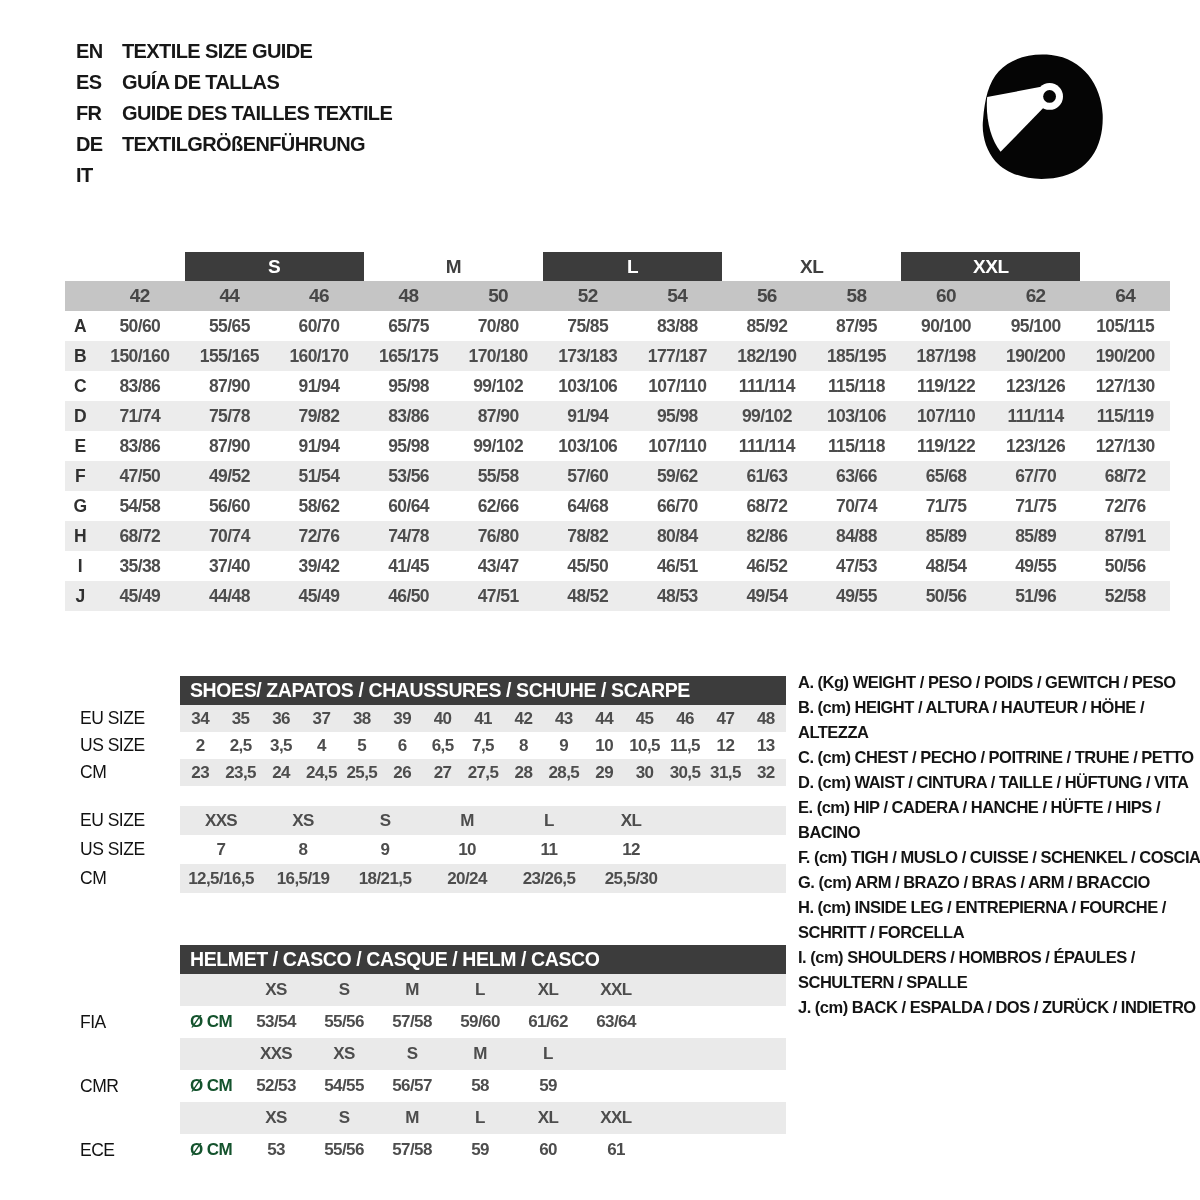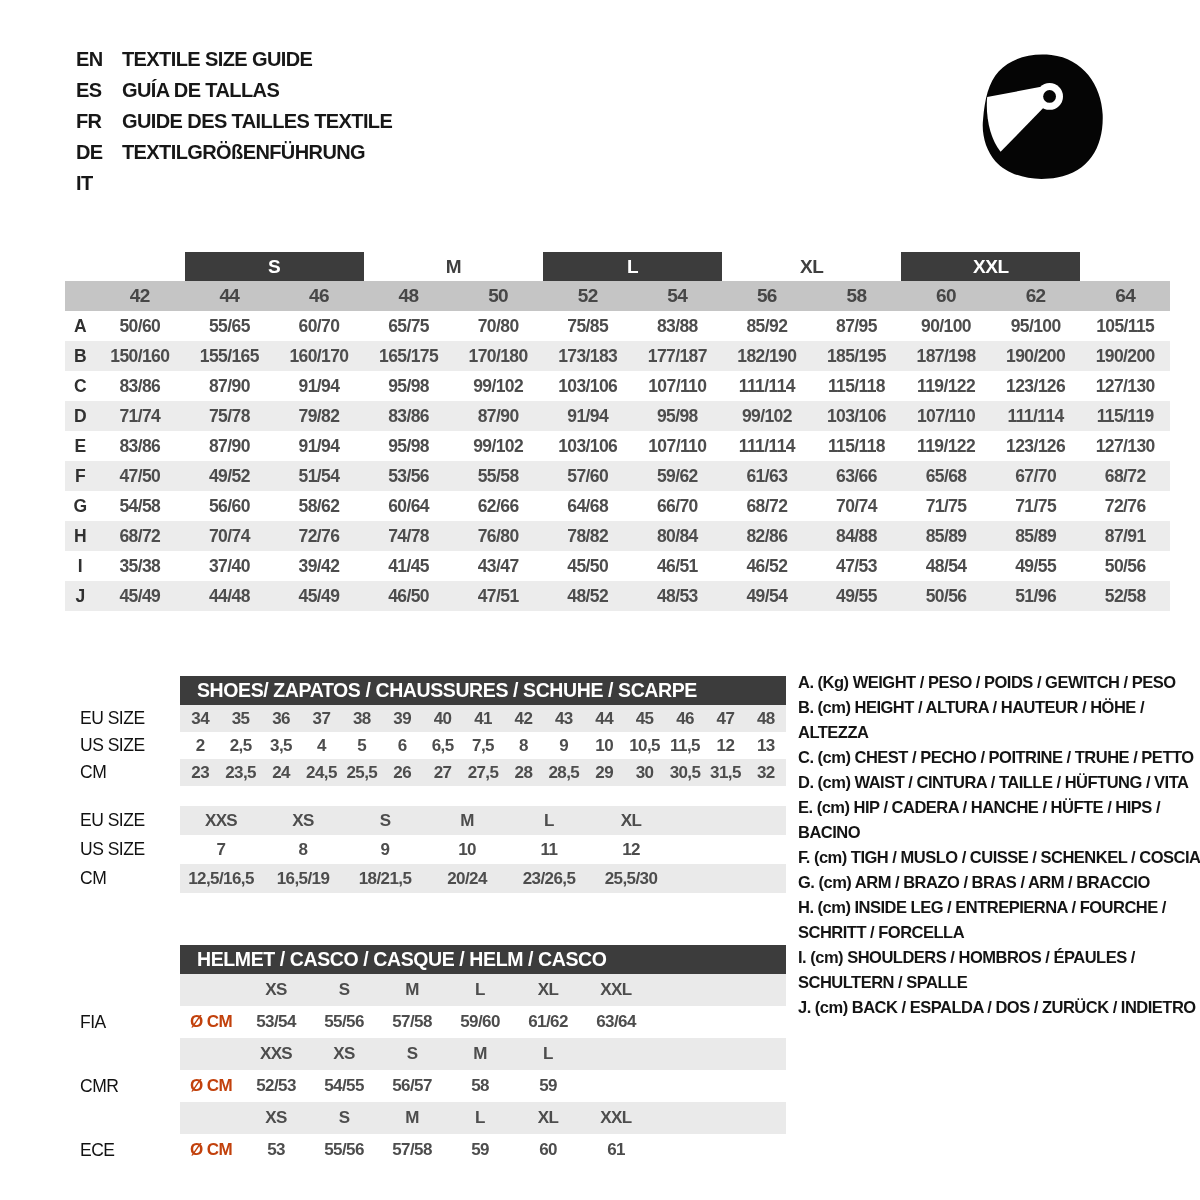--- a/index.html
+++ b/index.html
@@ -2,21 +2,21 @@
 <html style="--bar-dark: #3c3c3c; --band-gray: #c5c5c5; --row-shade: #ececec; --text-values: #4d4d4d; --helmet-black: #050505;"><head>
 <meta charset="utf-8">
 <style>
   *{margin:0;padding:0;box-sizing:border-box}
   html,body{width:1200px;height:1200px}
   body{position:relative;background:#fff;font-family:"Liberation Sans","DejaVu Sans",sans-serif;color:#222;overflow:hidden}
   .page{position:absolute;inset:0}
 
   
   .langs{position:absolute;left:76px;top:40px}
-  .lang-row{display:flex;align-items:flex-end;height:31px}
+  .lang-row{display:flex;align-items:flex-start;height:31px}
   .lang-code{width:46px;font-weight:700;font-size:20px;letter-spacing:-0.6px;color:#171717}
   .lang-label{font-weight:700;font-size:20px;letter-spacing:-0.6px;color:#171717;white-space:nowrap}
 
   
   .helmet-icon{position:absolute;left:972px;top:26px;width:140px;height:184px}
   .helmet-icon svg{width:100%;height:100%}
 
   
   .apparel{position:absolute;left:65px;top:252px;width:1105px}
   .grid13{display:grid;grid-template-columns:30px repeat(12,1fr)}
@@ -27,31 +27,31 @@
   .numrow{height:30px;background:var(--band-gray,#c5c5c5)}
   .arow{height:30px}
   .arow.shade{background:var(--row-shade,#ececec)}
   .cell{display:flex;align-items:center;justify-content:center;font-weight:700;color:var(--text-values,#4d4d4d);letter-spacing:-0.6px;white-space:nowrap;overflow:hidden}
   .numrow .cell{font-size:19px;color:#474747}
   .arow .cell{font-size:17.5px}
   .letter-cell{font-size:18px;color:#303030}
 
   
   .strip{position:absolute;left:80px;width:706px}
-  .strip-title{margin-left:100px;height:29px;background:var(--bar-dark,#3c3c3c);color:#fff;display:flex;align-items:center;padding-left:17px;font-weight:700;font-size:19.5px;letter-spacing:-0.4px;white-space:nowrap}
+  .strip-title{margin-left:100px;height:29px;background:var(--bar-dark,#3c3c3c);color:#fff;display:flex;align-items:center;padding-left:10px;font-weight:700;font-size:19.5px;letter-spacing:-0.4px;white-space:nowrap}
   .srow{display:flex}
   .h27{height:27px}.h29{height:29px}.h32{height:32px}
   .strip-label{width:100px;display:flex;align-items:center;font-weight:400;font-size:17.5px;letter-spacing:-0.5px;color:#121212;white-space:nowrap}
   .vals{flex:1;display:grid}
   .cols15{grid-template-columns:repeat(15,1fr)}
   .cols6{grid-template-columns:repeat(6,82px) 1fr}
   .hvals{flex:1;display:grid;grid-template-columns:62px repeat(6,68px) 1fr}
   .shaded{background:#eaeaea}
   .vals .cell,.hvals .cell{font-size:17px}
-  .diam{color:#c2410c}
+  .diam{color:#14532d}
 
   
   .legend{position:absolute;left:798px;top:670px;width:410px}
   .legend-line{font-weight:700;font-size:16.5px;letter-spacing:-0.5px;line-height:25px;color:#141414}
 </style>
 </head>
 <body>
 
 <div class="page">
 

